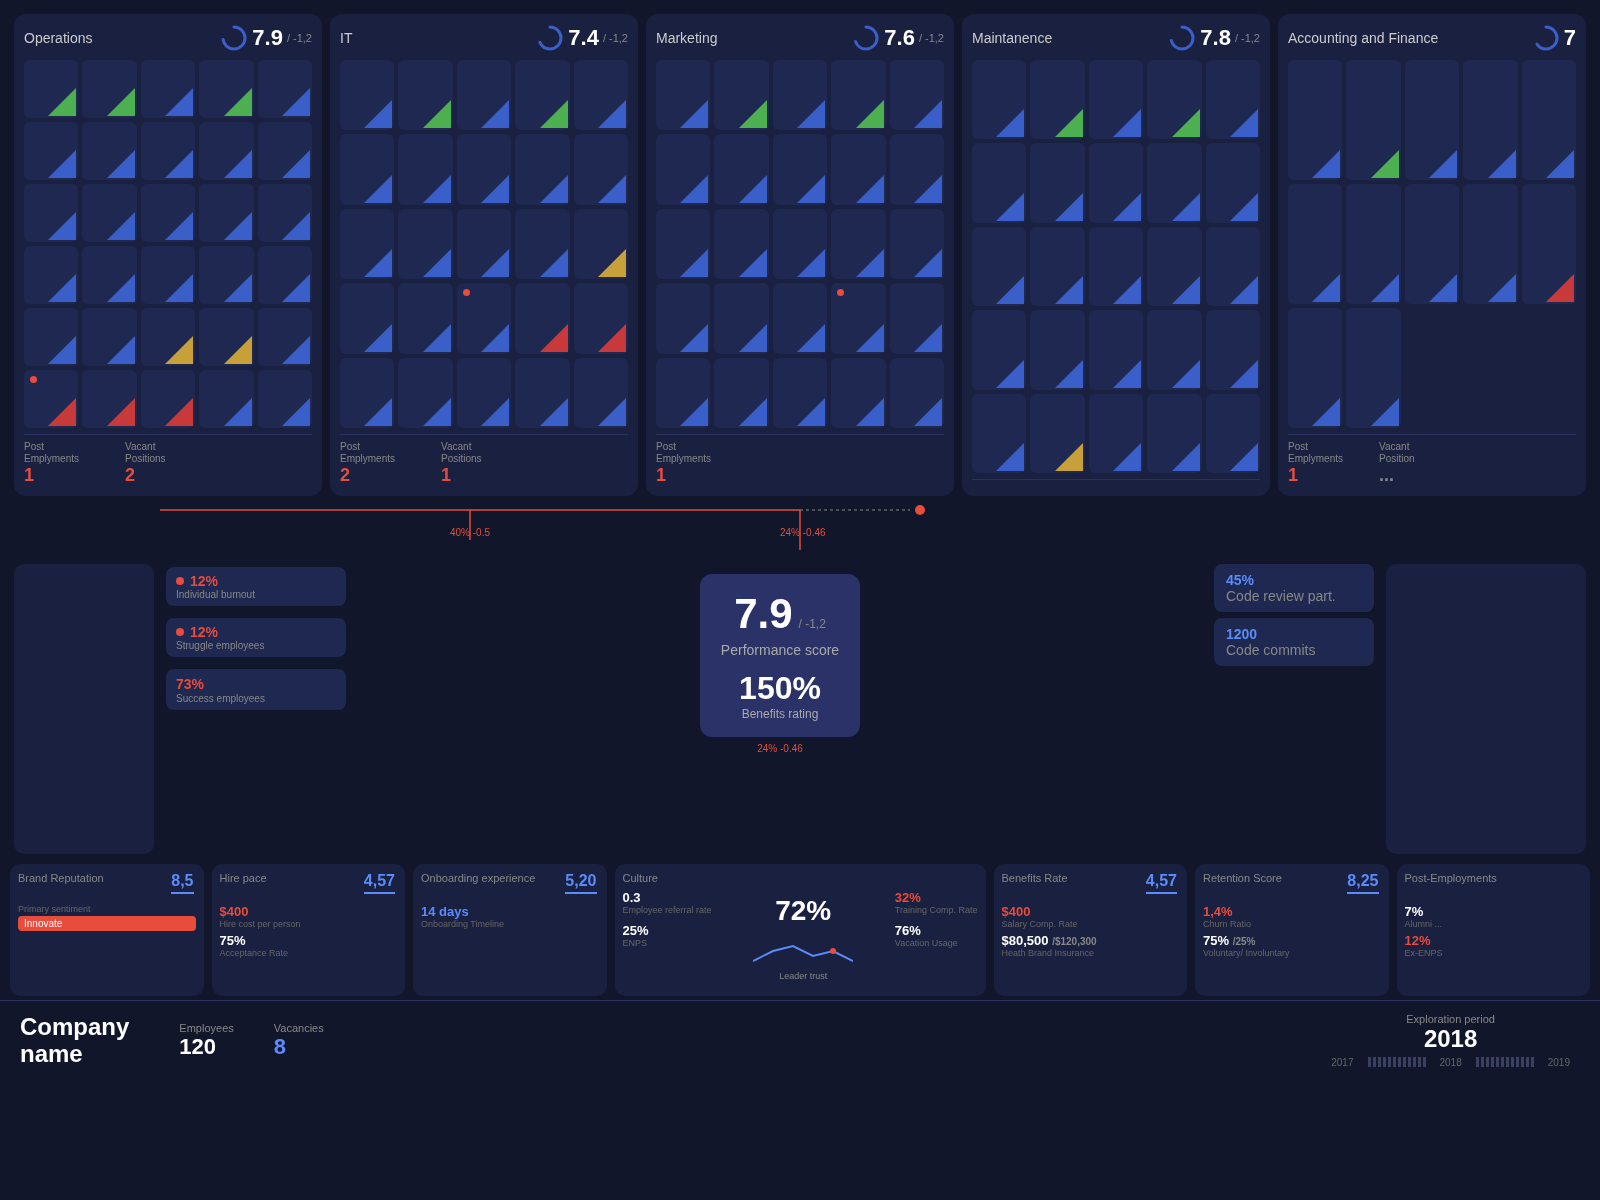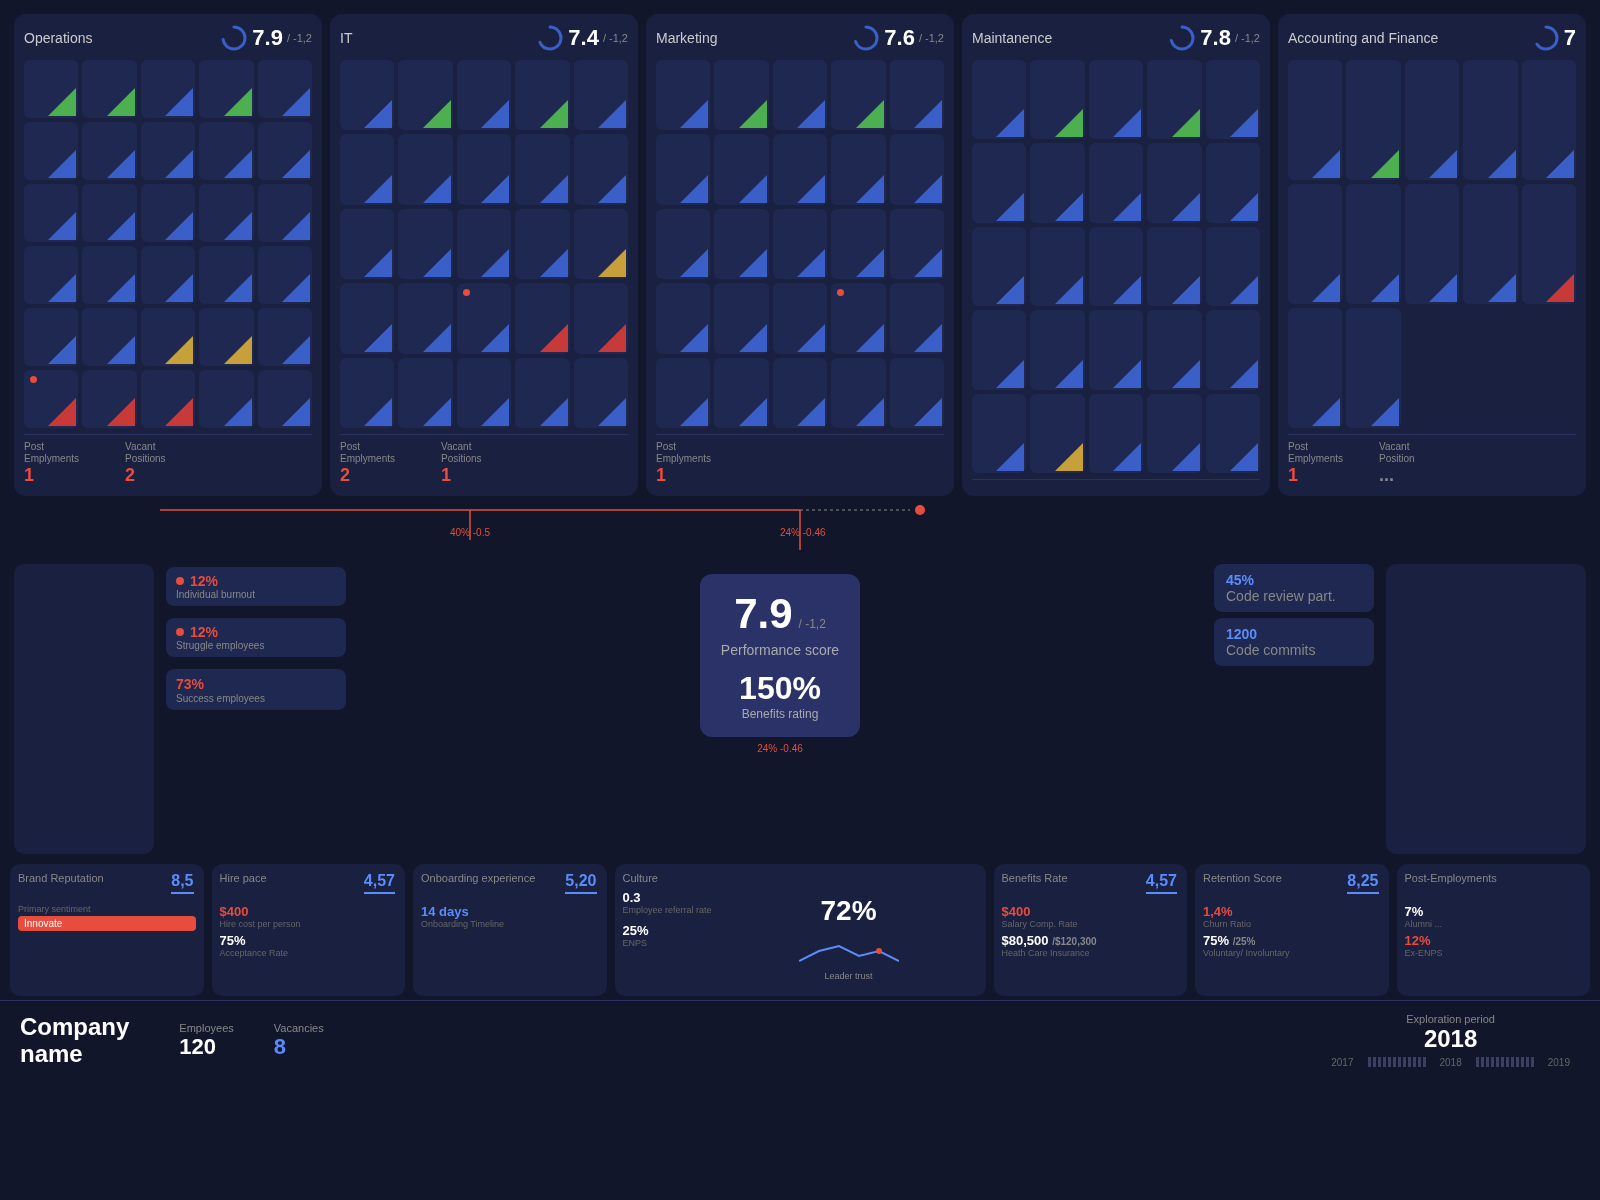--- a/index.html
+++ b/index.html
@@ -1004,39 +1004,49 @@
       </div>
 
       <div style="flex:1; display:flex; flex-direction:column; align-items:center; justify-content:center;">
         <div style="font-size:28px; font-weight:bold; color:#fff; margin-bottom:4px;">72%</div>
         <svg width="100" height="40" viewBox="0 0 100 40">
           <polyline points="0,30 20,20 40,15 60,25 80,20 100,30" fill="none" stroke="#5b8cfa" stroke-width="2"></polyline>
           <circle cx="80" cy="20" r="3" fill="#e74c3c"></circle>
         </svg>
         <div style="font-size:9px; color:#888;">Leader trust</div>
       </div>
+      <div style="display:flex; flex-direction:column; gap:4px;">
+        <div class="bottom-stat">
+          <span class="bottom-stat-val red">32%</span>
+          <span class="bottom-stat-label">Training Comp. Rate</span>
+        </div>
+        <div class="bottom-stat">
+          <span class="bottom-stat-val">76%</span>
+          <span class="bottom-stat-label">Vacation Usage</span>
+        </div>
+      </div>
     </div>
   </div>
 
   <div class="bottom-card">
     <div class="bottom-card-title">Benefits Rate</div>
     <div class="bottom-card-score">
       <span>4,57</span>
       <div style="border-bottom:2px solid #5b8cfa; margin-top:2px;"></div>
     </div>
     <div class="bottom-stat" style="margin-top:16px;">
       <span class="bottom-stat-val red">$400</span>
       <span class="bottom-stat-label">Salary Comp. Rate</span>
     </div>
     <div class="bottom-stat">
       <span class="bottom-stat-val">
         <span>$80,500</span>
         <span style="font-size:10px; color:#888;">/$120,300</span>
       </span>
-      <span class="bottom-stat-label">Heath Care Insurance</span>
+      <span class="bottom-stat-label">Heath Brand Insurance</span>
     </div>
   </div>
 
   <div class="bottom-card">
     <div class="bottom-card-title">Retention Score</div>
     <div class="bottom-card-score">
       <span>8,25</span>
       <div style="border-bottom:2px solid #5b8cfa; margin-top:2px;"></div>
     </div>
     <div class="bottom-stat" style="margin-top:16px;">

